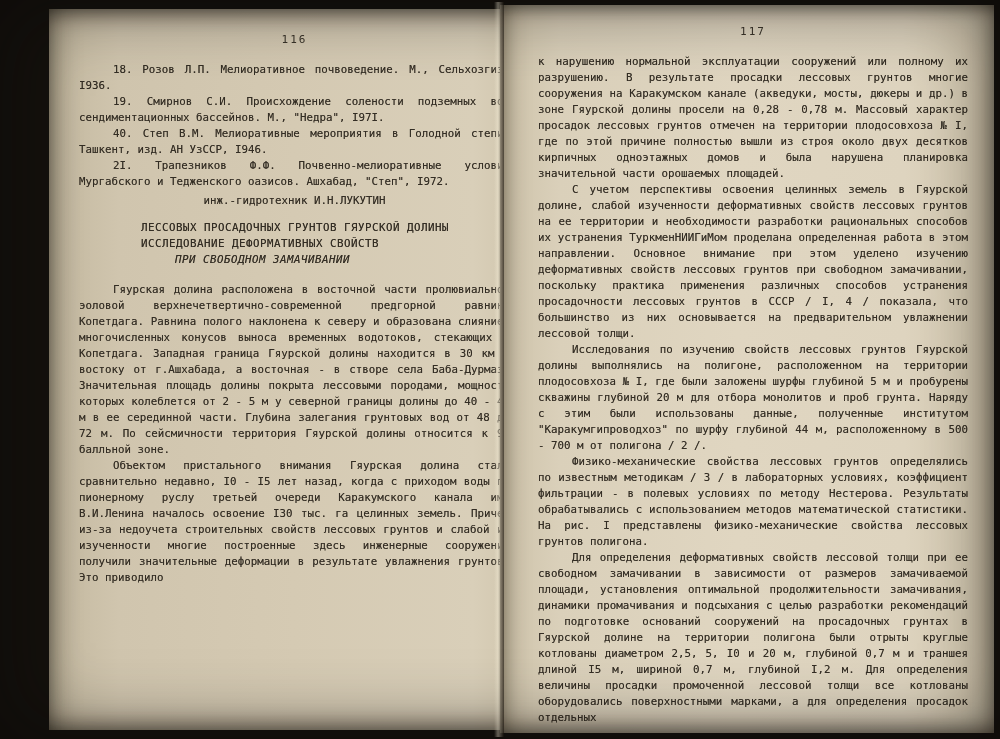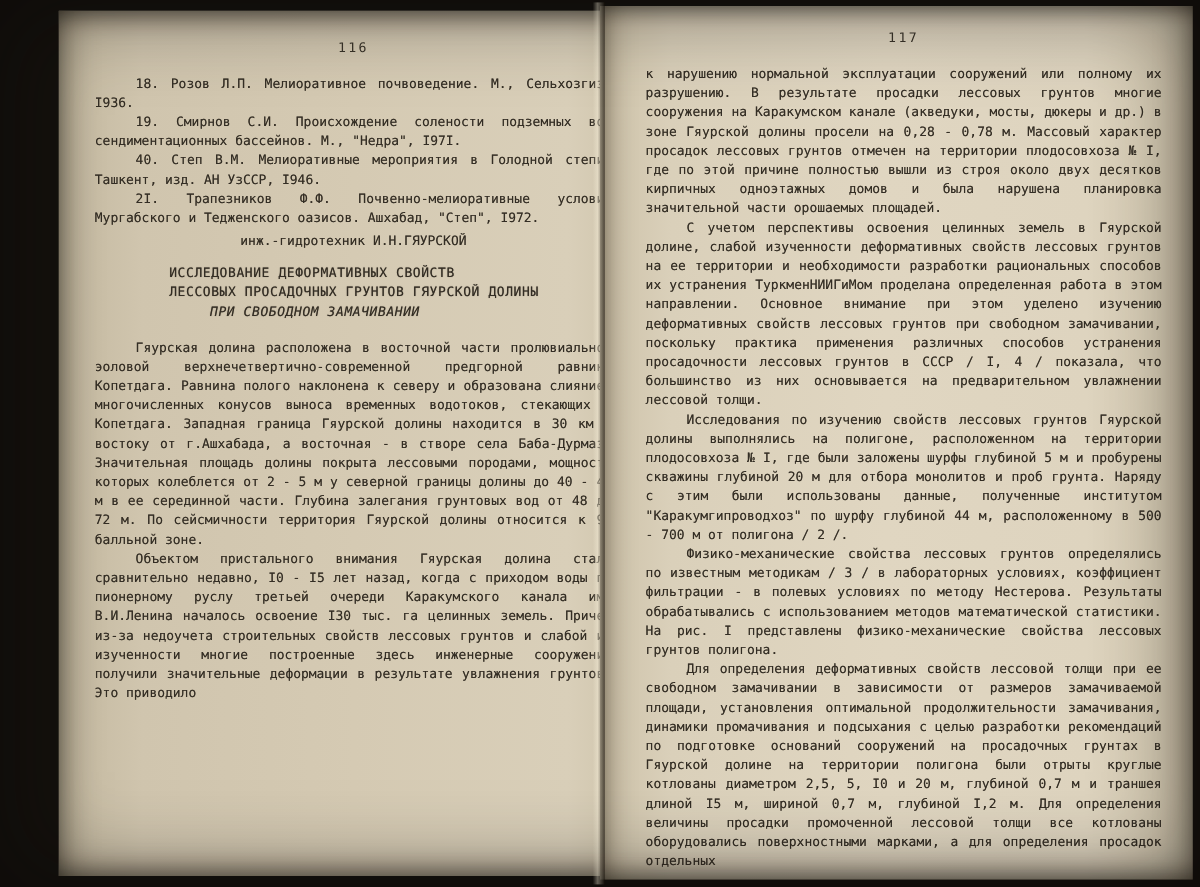--- a/index.html
+++ b/index.html
@@ -85,25 +85,25 @@
 <div class="page page-left">
   <div class="content content-left">
     <div class="pagenum">116</div>
     <div class="body-text">
       <p class="ref">18. Розов Л.П.  Мелиоративное почвоведение. М., Сельхозгиз, I936.</p>
       <p class="ref">19. Смирнов С.И.  Происхождение солености  подземных вод сендиментационных бассейнов. М., "Недра", I97I.</p>
       <p class="ref">40. Степ В.М.  Мелиоративные мероприятия в Голодной степи. Ташкент, изд. АН УзССР, I946.</p>
       <p class="ref">2I. Трапезников Ф.Ф.  Почвенно-мелиоративные условия Мургабского и Тедженского оазисов. Ашхабад, "Степ", I972.</p>
     </div>
     <div class="authors body-text">
-      <div>инж.-гидротехник И.Н.ГЯУРСКОЙ</div>
+      <div>инж.-гидротехник И.Н.ЛУКУТИН</div>
     </div>
     <div class="title body-text">
+      <div>ЛЕССОВЫХ ПРОСАДОЧНЫХ ГРУНТОВ  ГЯУРСКОЙ ДОЛИНЫ</div>
       <div>ИССЛЕДОВАНИЕ ДЕФОРМАТИВНЫХ СВОЙСТВ</div>
-      <div>ЛЕССОВЫХ ПРОСАДОЧНЫХ ГРУНТОВ  ГЯУРСКОЙ ДОЛИНЫ</div>
       <div class="t3">ПРИ СВОБОДНОМ ЗАМАЧИВАНИИ</div>
     </div>
     <div class="body-text">
       <p class="para">Гяурская долина расположена в восточной части пролювиально-эоловой верхнечетвертично-современной предгорной равнины Копетдага. Равнина полого наклонена к северу и образована слиянием многочисленных конусов выноса временных водотоков, стекающих с Копетдага. Западная граница Гяурской долины находится в 30 км к востоку от г.Ашхабада, а восточная - в створе села Баба-Дурмаз. Значительная площадь долины покрыта лессовыми породами, мощность которых колеблется от 2 - 5 м у северной границы долины до 40 - 45 м в ее серединной части. Глубина залегания грунтовых вод от 48 до 72 м. По сейсмичности территория Гяурской долины относится к 9-балльной зоне.</p>
       <p class="para">Объектом пристального внимания Гяурская долина стала сравнительно недавно, I0 - I5 лет назад, когда с приходом воды по пионерному руслу третьей очереди Каракумского канала им. В.И.Ленина началось освоение I30 тыс. га целинных земель. Причем из-за недоучета строительных свойств лессовых грунтов и слабой их изученности многие построенные здесь инженерные сооружения получили значительные деформации в результате увлажнения грунтов. Это приводило</p>
     </div>
   </div>
 </div>
 
 <div class="page page-right">

